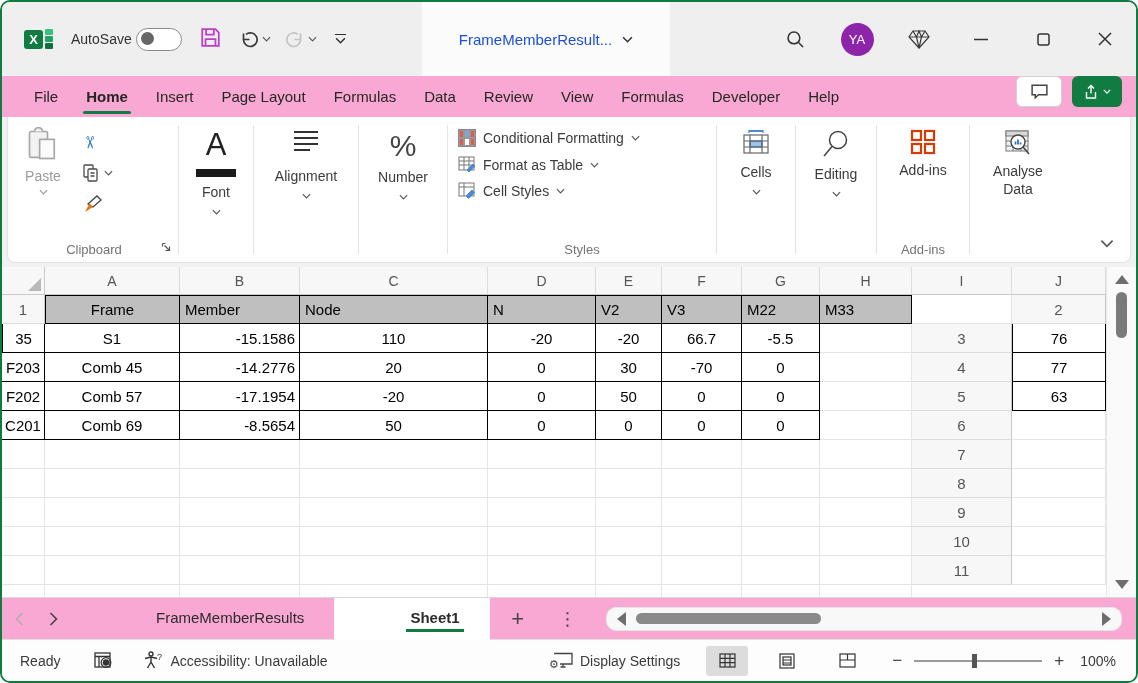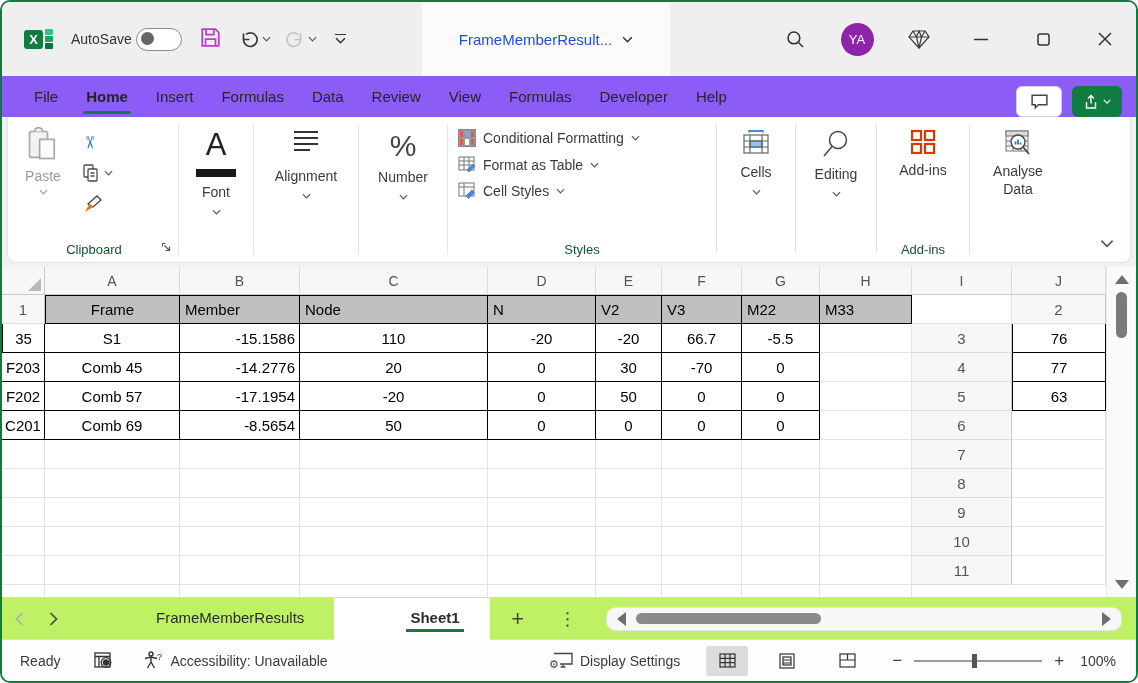--- a/index.html
+++ b/index.html
@@ -20,33 +20,33 @@
   .undo-redo{display:flex;align-items:center;gap:14px;}
   .flip{display:inline-flex;transform:scaleX(-1);}
   .qat{display:flex;flex-direction:column;align-items:center;gap:2px;}
   .qat .bar{width:11px;border-top:1.6px solid #333;}
   .title-pill{position:absolute;left:420px;top:0;height:74px;width:248px;background:#FBFBFB;display:flex;align-items:center;justify-content:center;gap:10px;}
   .title-pill .t{font-size:15px;color:#1d4ed8;}
   .tb-right{position:absolute;right:0;top:0;height:74px;display:flex;align-items:center;gap:0;}
   .tb-ico{width:62px;height:74px;display:flex;align-items:center;justify-content:center;}
   .avatar{width:33px;height:33px;border-radius:50%;background:#8E24AA;color:#fff;font-size:13px;display:flex;align-items:center;justify-content:center;}
   
-  .tabrow{height:41px;display:flex;align-items:flex-end;background:#8b5cf6;padding-left:18px;}
+  .tabrow{height:41px;display:flex;align-items:flex-start;background:#f9a8d4;padding-left:18px;}
   .mtab{position:relative;padding:0 14px;font-size:15px;color:#262626;height:41px;display:flex;align-items:center;cursor:default;}
   .mtab.active{font-weight:bold;}
   .mtab.active::after{content:"";position:absolute;left:11px;right:11px;bottom:3px;height:3.5px;background:#107C41;border-radius:2px;}
   .tabrow-right{margin-left:auto;display:flex;align-items:center;gap:10px;padding-right:14px;}
   .cmt-btn{width:46px;height:31px;background:#fff;border:1px solid #D2D2D2;border-radius:6px;display:flex;align-items:center;justify-content:center;}
   .share-btn{width:50px;height:31px;background:#107C41;border-radius:6px;display:flex;align-items:center;justify-content:center;gap:4px;color:#fff;}
   
   .ribbon-band{height:150px;background:#F1F1F1;padding:0 5px;}
   .ribbon{position:relative;height:146px;background:#fff;border:1px solid #E3E3E3;border-top:none;border-radius:0 0 8px 8px;display:flex;align-items:stretch;padding:0 2px;}
   .rgroup{display:flex;flex-direction:column;padding:0 4px;}
   .rdiv{width:1px;background:#E4E4E4;margin:8px 0;}
-  .glabel{height:26px;display:flex;align-items:center;justify-content:center;font-size:13px;color:#14532d;position:relative;}
+  .glabel{height:26px;display:flex;align-items:center;justify-content:center;font-size:13px;color:#737373;position:relative;}
   .glabel .launcher{position:absolute;right:2px;bottom:6px;}
   .bigbtn{flex:1;display:flex;flex-direction:column;align-items:center;padding-top:12px;gap:7px;cursor:default;}
   .bigbtn .blabel{font-size:14px;color:#3b3b3b;line-height:1.25;text-align:center;}
   .bigbtn .icoA{font-size:31px;color:#222;line-height:1;font-weight:normal;}
   .Abar{width:40px;height:8px;background:#1a1a1a;margin-top:2px;}
   .pct{font-size:30px;color:#444;line-height:1.1;}
   .chv{color:#5a5a5a;}
   .clip-cols{flex:1;display:flex;gap:10px;padding-top:10px;}
   .paste-col{display:flex;flex-direction:column;align-items:center;gap:5px;width:58px;}
   .paste-col .blabel{font-size:14px;color:#9B9B9B;}
@@ -77,21 +77,21 @@
   .ar{justify-content:flex-end;padding-right:4px;}
   
   .vscroll{width:30px;background:#FAFAFA;border-left:1px solid #E8E8E8;display:flex;flex-direction:column;align-items:center;padding:8px 0;}
   .tri-up{width:0;height:0;border-left:7px solid transparent;border-right:7px solid transparent;border-bottom:9px solid #6E6E6E;}
   .tri-down{width:0;height:0;border-left:7px solid transparent;border-right:7px solid transparent;border-top:9px solid #6E6E6E;}
   .tri-left{width:0;height:0;border-top:7px solid transparent;border-bottom:7px solid transparent;border-right:9px solid #6E6E6E;}
   .tri-right{width:0;height:0;border-top:7px solid transparent;border-bottom:7px solid transparent;border-left:9px solid #6E6E6E;}
   .vthumb{width:11px;height:46px;border-radius:6px;background:#7A7A7A;margin-top:8px;}
   .vsp{flex:1;}
   
-  .tabsbar{height:42px;background:#bef264;border-top:1px solid #D8D8D8;display:flex;align-items:center;}
+  .tabsbar{height:42px;background:#f9a8d4;border-top:1px solid #D8D8D8;display:flex;align-items:center;}
   .snav{width:34px;display:flex;justify-content:center;font-size:18px;}
   .stab{padding:0 26px;height:42px;display:flex;align-items:center;font-size:15px;color:#2b2b2b;}
   .stab.active{background:#fff;font-weight:bold;}
   .stab.active .stlbl{border-bottom:3.5px solid #107C41;padding:4px 4px 3px 4px;margin-left:46px;}
   .stab .stlbl{padding:4px 4px 6.5px 4px;}
   .newsheet{width:56px;text-align:center;font-size:22px;color:#444;}
   .alltabs{width:44px;text-align:center;font-size:18px;color:#444;}
   .hscroll{flex:1;margin:6px 14px 6px 16px;height:24px;background:#F8F8F8;border:1px solid #E5E5E5;border-radius:10px;display:flex;align-items:center;padding:0 10px;}
   .hthumb{width:185px;height:11px;border-radius:6px;background:#8A8A8A;margin-left:10px;}
   .hsp{flex:1;}
@@ -201,20 +201,21 @@
           </svg>
       </span>
     </div>
   </div>
 
   <div class="tabrow">
     <div id="menu-tabs" style="display:flex;align-items:center;height:100%;">
         <div class="mtab">File</div>
         <div class="mtab active">Home</div>
         <div class="mtab">Insert</div>
+        <div class="mtab">Page Layout</div>
         <div class="mtab">Formulas</div>
         <div class="mtab">Data</div>
         <div class="mtab">Review</div>
         <div class="mtab">View</div>
         <div class="mtab">Formulas</div>
         <div class="mtab">Developer</div>
         <div class="mtab">Help</div>
       </div>
     <div class="tabrow-right">
       <span class="cmt-btn">

